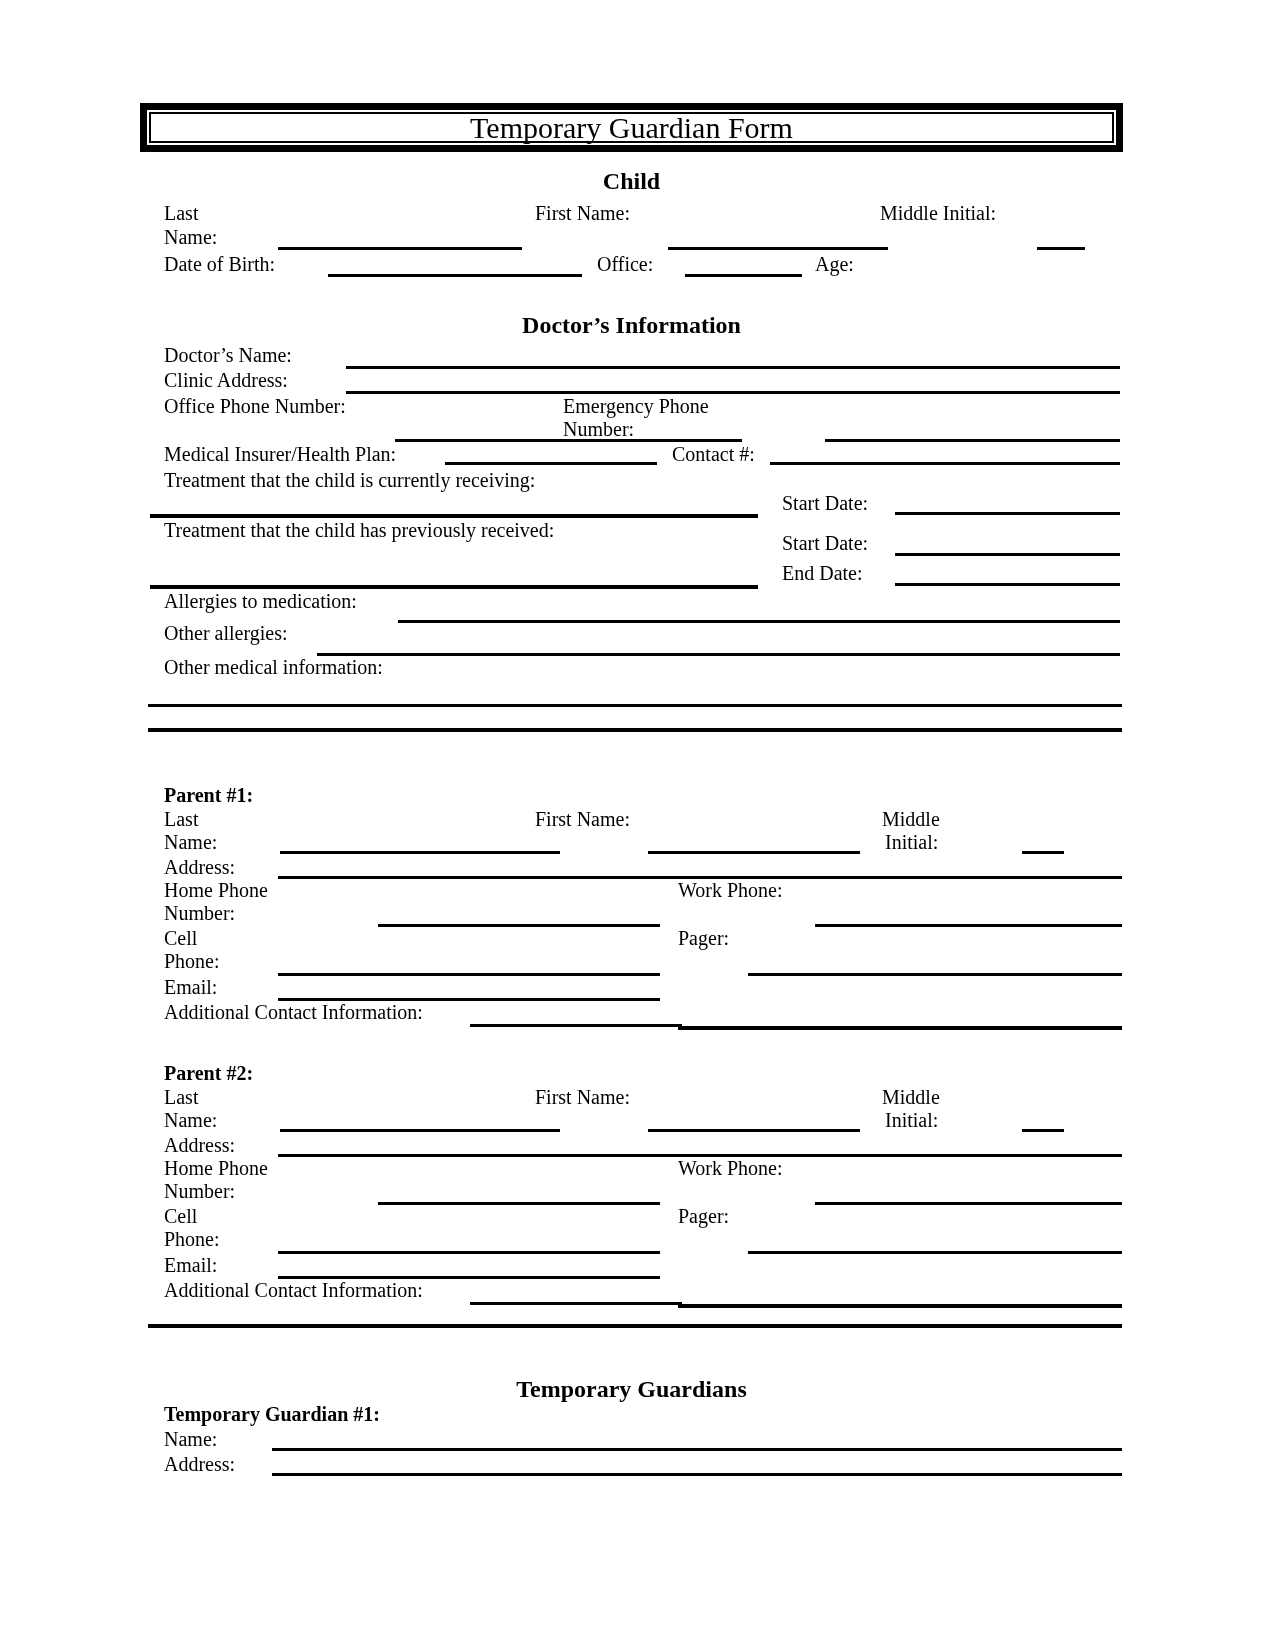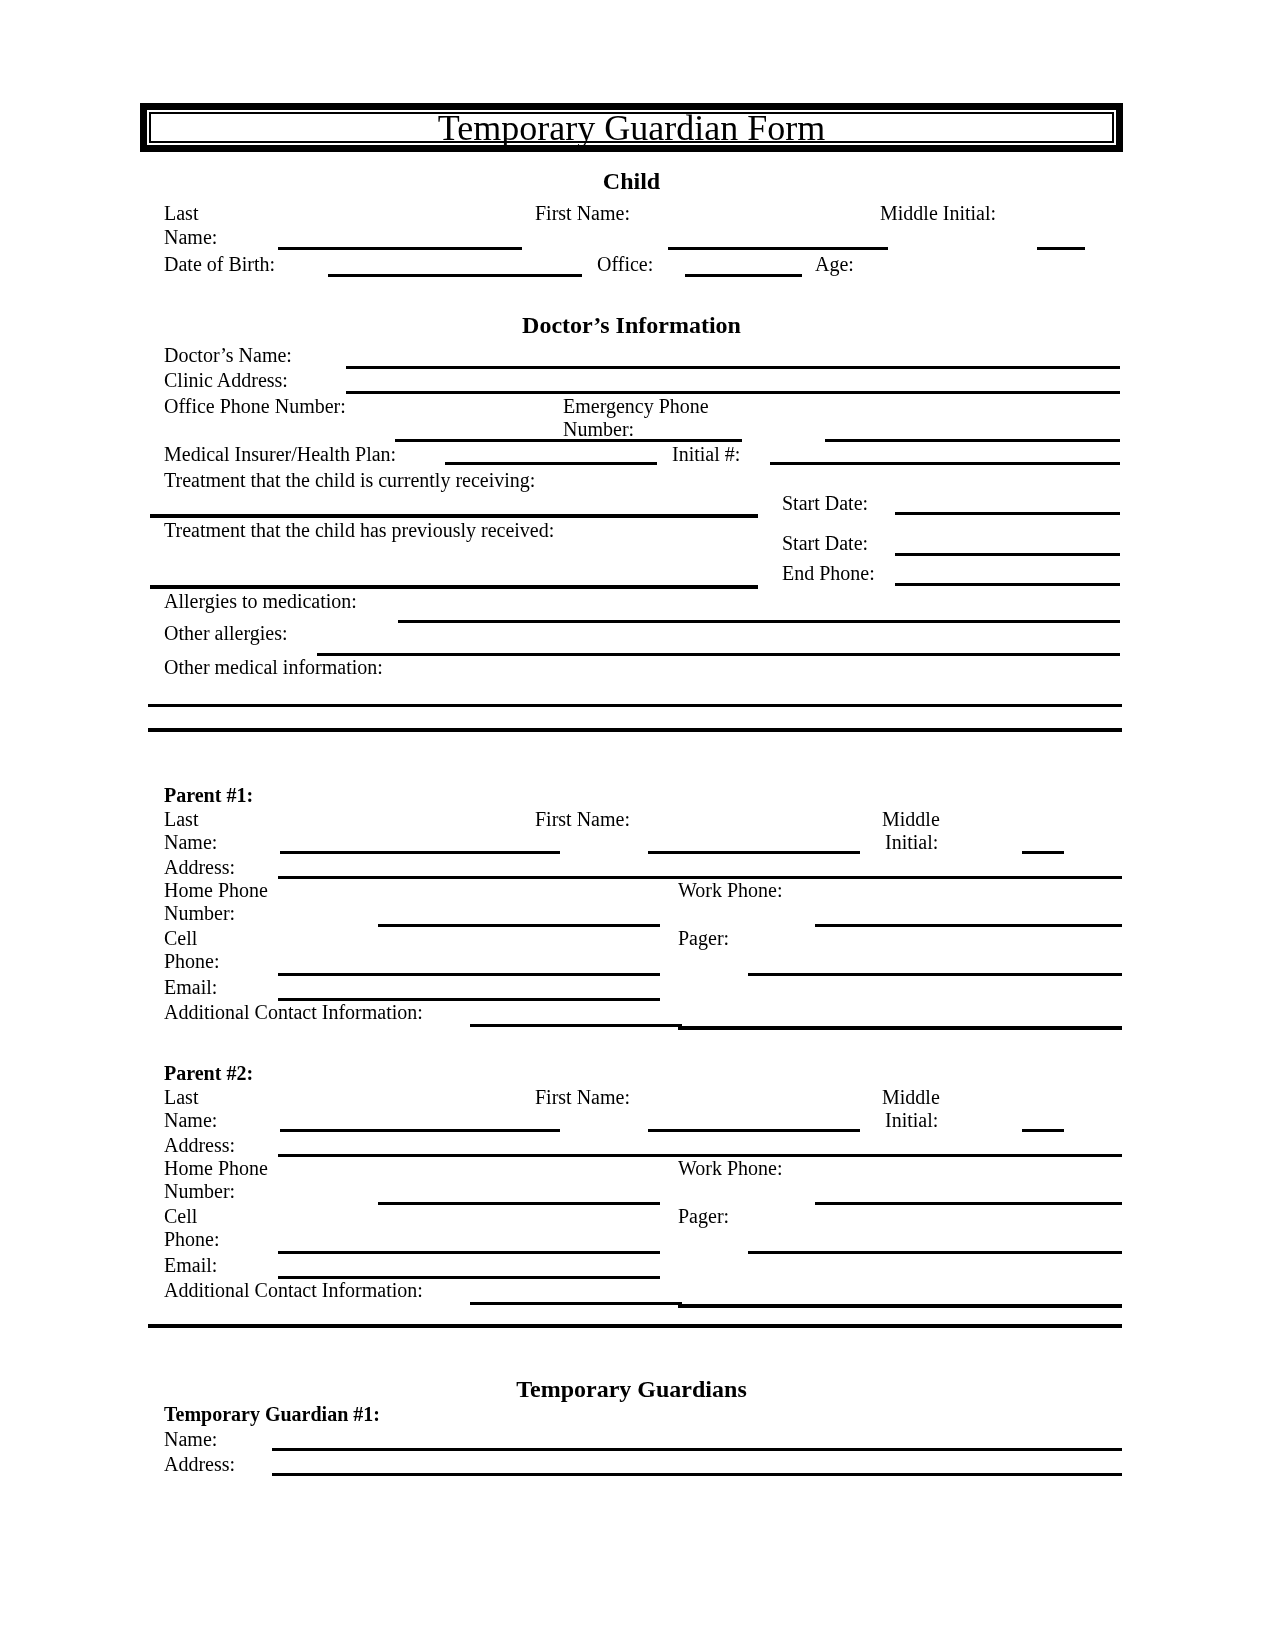--- a/index.html
+++ b/index.html
@@ -42,21 +42,21 @@
     padding:2px;
     background:#fff;
   }
   .titlebox-inner{
     width:100%;height:100%;
     box-sizing:border-box;
     border:2px solid #000;
     display:flex;align-items:center;justify-content:center;
   }
   .titletext{
-    font-size:36px;
+    font-size:30px;
     line-height:30px;
     white-space:nowrap;
     font-family:Liberation Serif, serif;
   }
 </style>
 </head>
 <body>
 
 <div class="page">
 
@@ -93,32 +93,32 @@
   <div class="line" style="left:346px;top:391px;width:774px"></div>
 
   <span class="lbl" style="left:164px;top:395px">Office Phone Number:</span>
   <span class="lbl" style="left:563px;top:395px">Emergency Phone</span>
   <span class="lbl" style="left:563px;top:418px">Number:</span>
   <div class="line" style="left:395px;top:439px;width:347px"></div>
   <div class="line" style="left:825px;top:439px;width:295px"></div>
 
   <span class="lbl" style="left:164px;top:443px">Medical Insurer/Health Plan:</span>
   <div class="line" style="left:445px;top:462px;width:212px"></div>
-  <span class="lbl" style="left:672px;top:443px">Initial #:</span>
+  <span class="lbl" style="left:672px;top:443px">Contact #:</span>
   <div class="line" style="left:770px;top:462px;width:350px"></div>
 
   <span class="lbl" style="left:164px;top:469px">Treatment that the child is currently receiving:</span>
   <span class="lbl" style="left:782px;top:492px">Start Date:</span>
   <div class="line" style="left:895px;top:512px;width:225px"></div>
   <div class="line thick" style="left:150px;top:514px;width:608px"></div>
 
   <span class="lbl" style="left:164px;top:519px">Treatment that the child has previously received:</span>
   <span class="lbl" style="left:782px;top:532px">Start Date:</span>
   <div class="line" style="left:895px;top:553px;width:225px"></div>
-  <span class="lbl" style="left:782px;top:562px">End Phone:</span>
+  <span class="lbl" style="left:782px;top:562px">End Date:</span>
   <div class="line" style="left:895px;top:583px;width:225px"></div>
   <div class="line thick" style="left:150px;top:585px;width:608px"></div>
 
   <span class="lbl" style="left:164px;top:590px">Allergies to medication:</span>
   <div class="line" style="left:398px;top:620px;width:722px"></div>
 
   <span class="lbl" style="left:164px;top:622px">Other allergies:</span>
   <div class="line" style="left:317px;top:653px;width:803px"></div>
 
   <span class="lbl" style="left:164px;top:656px">Other medical information:</span>

